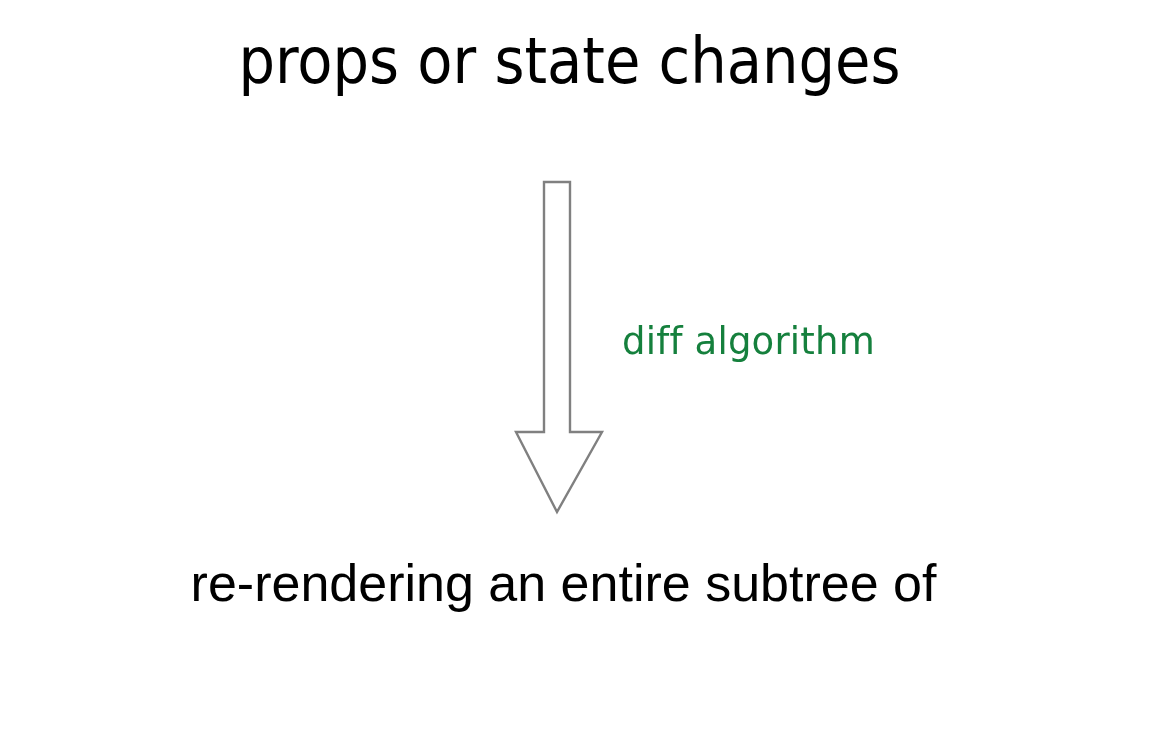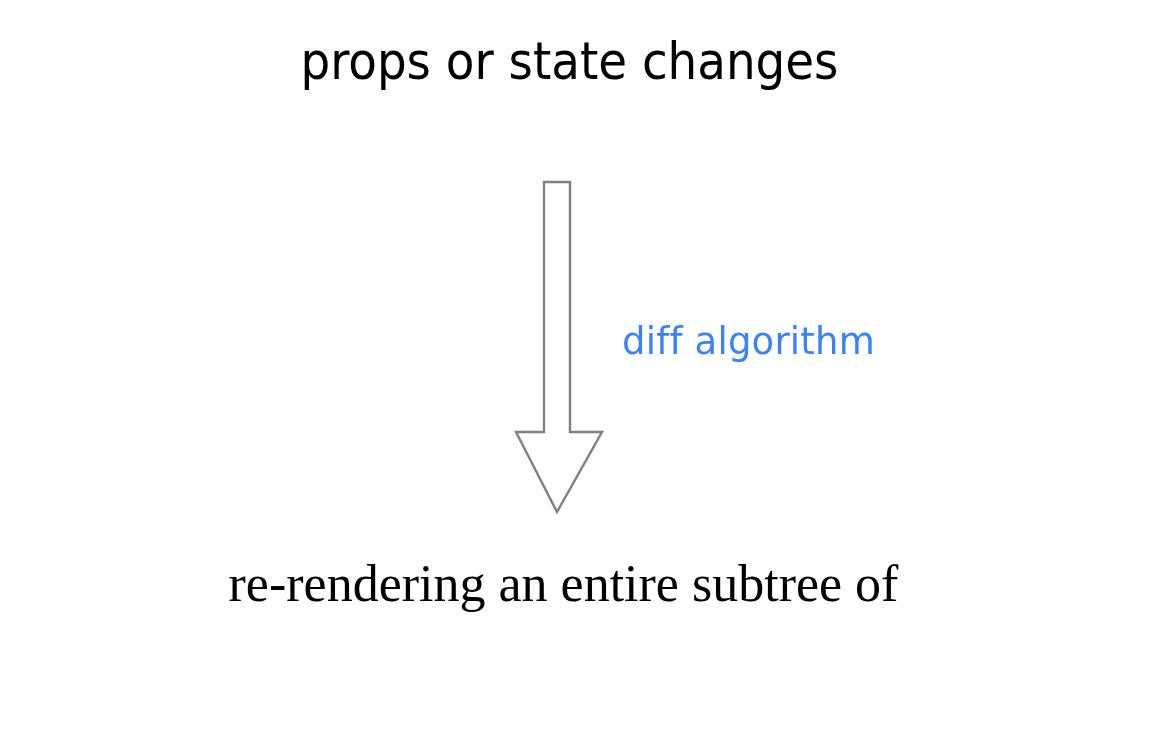--- a/index.html
+++ b/index.html
@@ -24,21 +24,21 @@
 
   
   .top-label {
     position: absolute;
     left: 0;
     top: 30px;
     width: 1139px;           
     text-align: center;
     font-family: "DejaVu Sans Condensed", "DejaVu Sans", sans-serif;
     font-stretch: condensed;
-    font-size: 52px;
+    font-size: 64px;
     line-height: 62px;
     color: #000000;
     white-space: nowrap;
     letter-spacing: 0px;
   }
 
   
   .arrow-wrap {
     position: absolute;
     left: 500px;
@@ -54,33 +54,33 @@
   }
 
   
   .arrow-label {
     position: absolute;
     left: 622px;
     top: 320px;
     font-family: "DejaVu Sans", sans-serif;
     font-size: 37px;
     line-height: 44px;
-    color: #3b82f6;
+    color: #15803d;
     white-space: nowrap;
     letter-spacing: 0.2px;
   }
 
   
   .bottom-label {
     position: absolute;
     left: 0;
     top: 552px;
     width: 1127px;           
     text-align: center;
-    font-family: Liberation Serif, serif;
+    font-family: Liberation Sans, sans-serif;
     font-stretch: condensed;
     font-size: 52px;
     line-height: 63px;
     color: #000000;
   }
   .bottom-label .line {
     display: block;
     white-space: nowrap;
   }
 </style>

